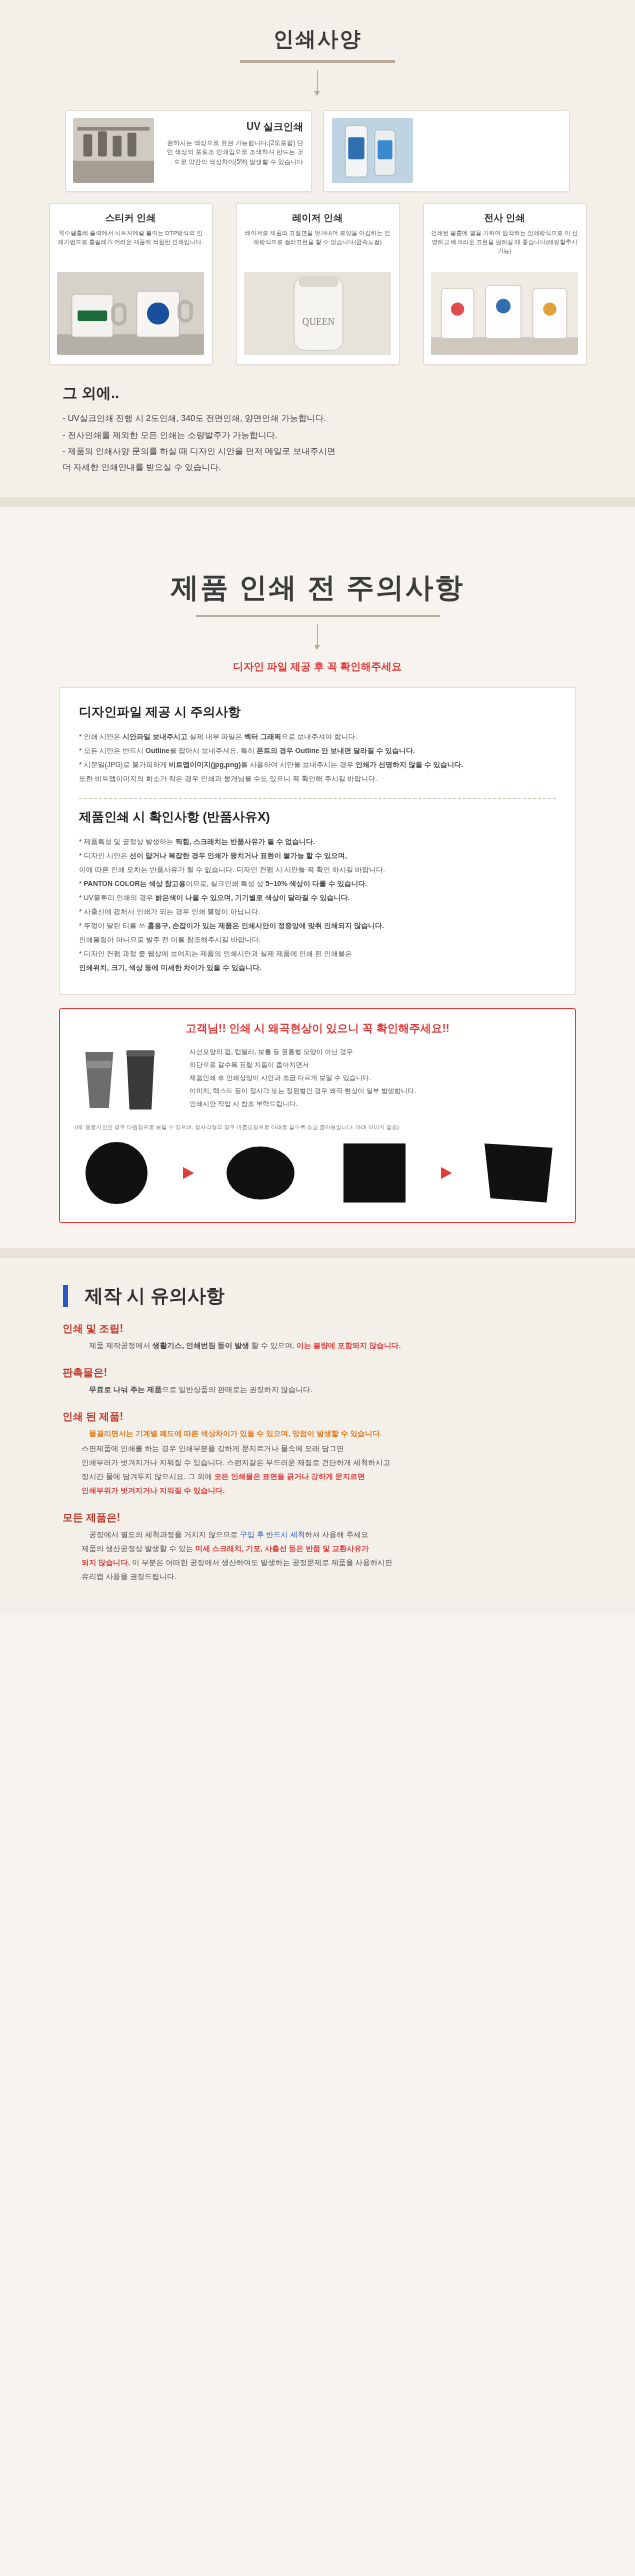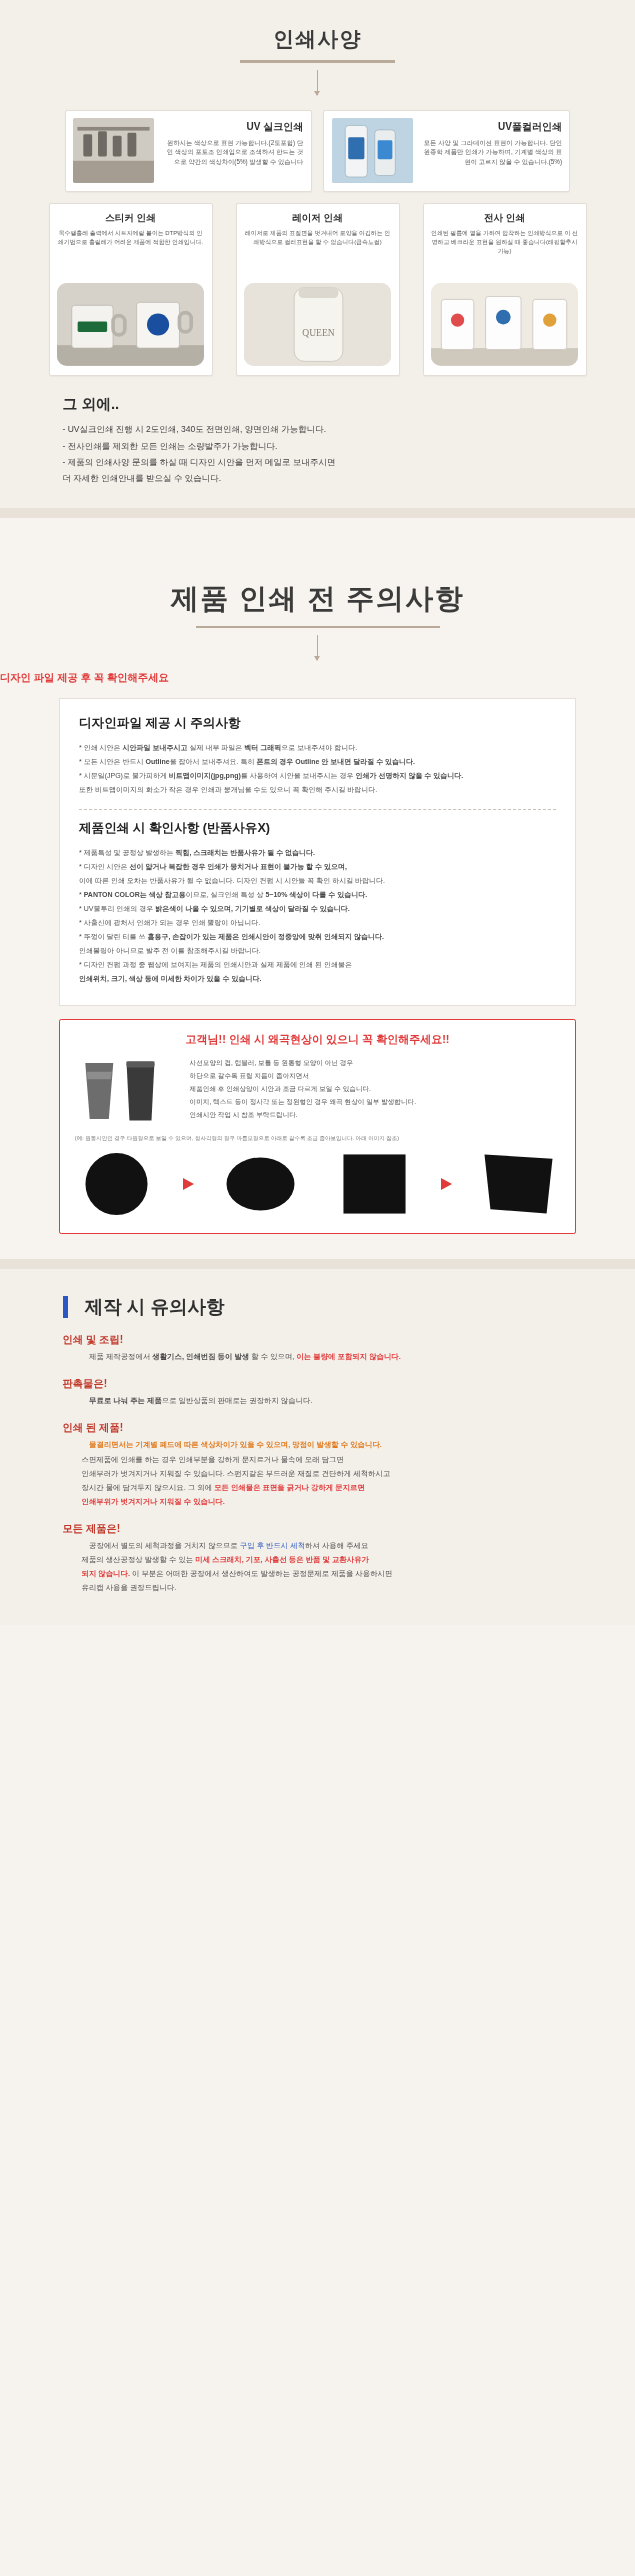--- a/index.html
+++ b/index.html
@@ -68,21 +68,21 @@
   }
   .card3 h4 {
     font-size: 9.6px; font-weight: bold; color: #2f2f2f;
     text-align: center; margin-bottom: 4.4px;
   }
   .card3 p {
     font-size: 5.9px; color: #555; line-height: 1.5; text-align: center;
     min-height: 34px;
   }
   .card3 .photo {
-    width: 100%; height: 83px; margin-top: 20px; border-radius: 10px;
+    width: 100%; height: 83px; margin-top: 9px; border-radius: 2px;
     position: relative; overflow: hidden; text-align: right;
   }
 
   .etc {
     width: 510px; margin: 19px auto 0;
   }
   .etc h3 {
     font-size: 14.8px; font-weight: bold; color: #2f2f2f; margin-bottom: 7.4px;
   }
   .etc ul { list-style: none; }
@@ -90,21 +90,21 @@
     font-size: 8.5px; color: #3d3d3d; line-height: 1.9;
   }
 
   .divider-band { height: 10.3px; background: #e8e2d9; }
 
   
   .sec2 { background: #f7f4ef; padding: 25px 0 25px; }
   .sec2 .big-title { font-size: 28px; margin-top: 37px; }
   .sec2 .title-underline { width: 244px; }
   .sub-red {
-    color: #e03a3a; font-weight: bold;
+    text-align: center; color: #e03a3a; font-weight: bold;
     font-size: 10.3px; margin-top: 10.3px;
   }
   .white-box {
     width: 517px; margin: 13.3px auto 0; background: #fff;
     border: 0.7px solid #e6e0d7; border-radius: 0; padding: 16.2px 19px 19px;
   }
   .white-box h3 {
     font-size: 12.6px; font-weight: bold; color: #222; margin-bottom: 8.9px;
   }
   .white-box h3.second { margin-top: 4.4px; }
@@ -197,24 +197,20 @@
 
       <div class="card2">
         <div class="thumb" style="background:linear-gradient(160deg,#cfe2ee,#9ab6c9);">
           <svg width="81" height="65" viewBox="0 0 110 88">
             <rect width="110" height="88" fill="#bed4e2"></rect>
             <rect x="18" y="10" width="30" height="70" rx="5" fill="#f2f4f5" stroke="#9fb3bf"></rect>
             <rect x="22" y="26" width="22" height="30" rx="2" fill="#2f6fb0"></rect>
             <rect x="58" y="16" width="28" height="62" rx="5" fill="#e9edee" stroke="#9fb3bf"></rect>
             <rect x="62" y="30" width="20" height="26" rx="2" fill="#3b8ad1"></rect>
           </svg>
-        </div>
-        <div class="txt">
-          <h4>UV풀컬러인쇄</h4>
-          <p>모든 사양 및 그라데이션 표현이 가능합니다. 단인 원종학 제품만 인쇄가 가능하며, 기계별 색상의 표현이 고르지 않을 수 있습니다.(5%)</p>
         </div>
       </div>
     </div>
 
     <div class="cards-row3">
 
       <div class="card3">
         <h4>스티커 인쇄</h4>
         <p>목수팰홀레 출력에서 시트지에랄 붙이는 DTP방식의 인쇄기법으로 홀릴레가 어려운 제품에 적합한 인쇄입니다.</p>
         <div class="photo" style="background:#d9d5cd;">

